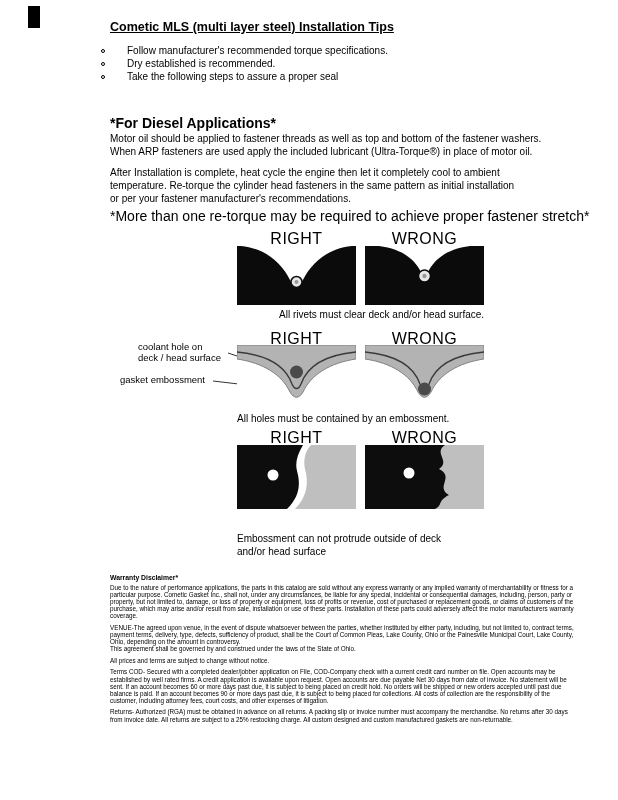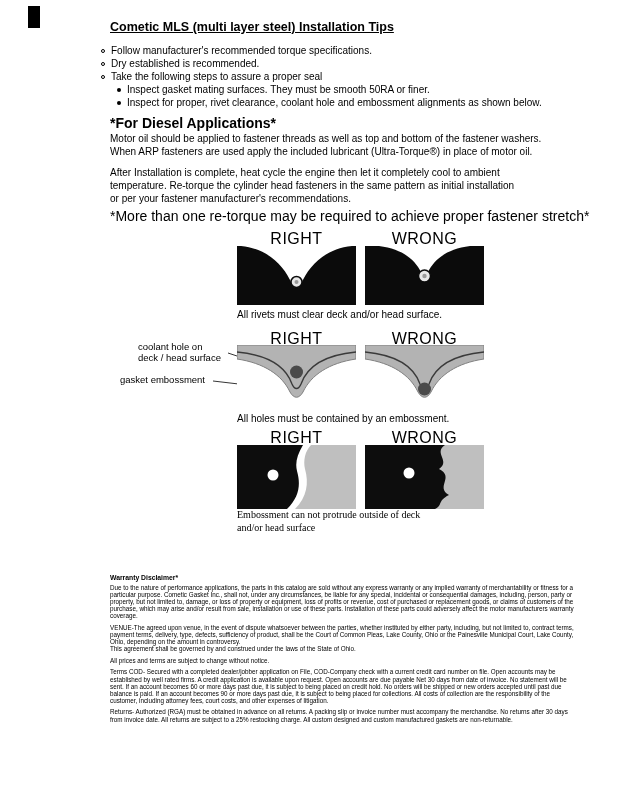--- a/index.html
+++ b/index.html
@@ -6,40 +6,40 @@
   html,body { background:#ffffff; }
   body { font-family:"Liberation Sans", sans-serif; color:#000; }
   .page { position:relative; width:618px; height:728px; background:#fff; overflow:hidden; }
   .abs { position:absolute; }
 
   .print-mark { left:28px; top:6px; width:12px; height:22px; background:#000; }
 
   .title { left:110px; top:20px; font-size:12.5px; font-weight:bold; text-decoration:underline; }
 
   .tips-list { left:101px; top:44px; }
-  .tip-row { display:flex; align-items:center; gap:6px; height:13px; font-size:10px; }
+  .tip-row { display:flex; align-items:center; gap:22px; height:13px; font-size:10px; }
   .ring { width:4px; height:4px; border:1px solid #000; border-radius:50%; flex:0 0 auto; }
   .sub-list { left:117px; top:83px; }
   .dot { width:4px; height:4px; background:#000; border-radius:50%; flex:0 0 auto; }
 
   .diesel-heading { left:110px; top:115px; font-size:14px; font-weight:bold; }
   .para { font-size:10px; line-height:13px; white-space:pre-line; }
   .para1 { left:110px; top:132px; width:480px; }
   .para2 { left:110px; top:166px; width:480px; }
   .note { left:110px; top:208px; font-size:14px; }
 
   .col-hdr { width:119px; text-align:center; font-size:16px; letter-spacing:0.5px; }
   .hdr-r1 { top:230px; } .hdr-r2 { top:330px; } .hdr-r3 { top:429px; }
   .col1 { left:237px; } .col2 { left:365px; }
   .diag { width:119px; }
   .img-r1 { top:246px; height:59px; }
   .img-r2 { top:345px; height:64px; }
   .img-r3 { top:445px; height:64px; }
   .caption { left:237px; font-size:10px; line-height:13px; white-space:pre-line; }
-  .cap1 { top:308px; } .cap2 { top:412px; } .cap3 { top:508px;font-family:Liberation Serif, serif; }
+  .cap1 { top:308px;margin-left:42px; } .cap2 { top:412px; } .cap3 { top:532px; }
 
   .coolant-label { left:138px; top:341px; font-size:9.5px; line-height:11px; white-space:pre-line; }
   .emboss-label { left:120px; top:374px; font-size:9.5px; }
   .pointer-svg { left:205px; top:345px; }
 
   .legal { left:110px; top:574px; width:467px; }
   .legal-heading { font-size:6.8px; font-weight:bold; margin-bottom:3px; }
   .legal p { font-size:6.3px; line-height:7.1px; margin-bottom:4.5px; white-space:pre-line; }
 
   .footer-code { left:406px; top:755px; font-size:12px; letter-spacing:0.3px; }
@@ -61,30 +61,20 @@
     <div class="tip-row">
       <span class="ring"></span>
       <span>Dry established is recommended.</span>
     </div>
     <div class="tip-row">
       <span class="ring"></span>
       <span>Take the following steps to assure a proper seal</span>
     </div>
   </div>
 
-  <div class="abs sub-list">
-    <div class="tip-row">
-      <span class="dot"></span>
-      <span>Inspect gasket mating surfaces.  They must be smooth 50RA or finer.</span>
-    </div>
-    <div class="tip-row">
-      <span class="dot"></span>
-      <span>Inspect for proper, rivet clearance, coolant hole and embossment alignments as shown below.</span>
-    </div>
-  </div>
 
   <h2 class="abs diesel-heading">*For Diesel Applications*</h2>
   <p class="abs para para2">After Installation is complete, heat cycle the engine then let it completely cool to ambient
 temperature. Re-torque the cylinder head fasteners in the same pattern as initial installation
 or per your fastener manufacturer's recommendations.</p>
   <p class="abs para para1">Motor oil should be applied to fastener threads as well as top and bottom of the fastener washers.
 When ARP fasteners are used apply the included lubricant (Ultra-Torque®) in place of motor oil.</p>
   <p class="abs note">*More than one re-torque may be required to achieve proper fastener stretch*</p>
 
   <div class="abs col-hdr col1 hdr-r1">RIGHT</div>

